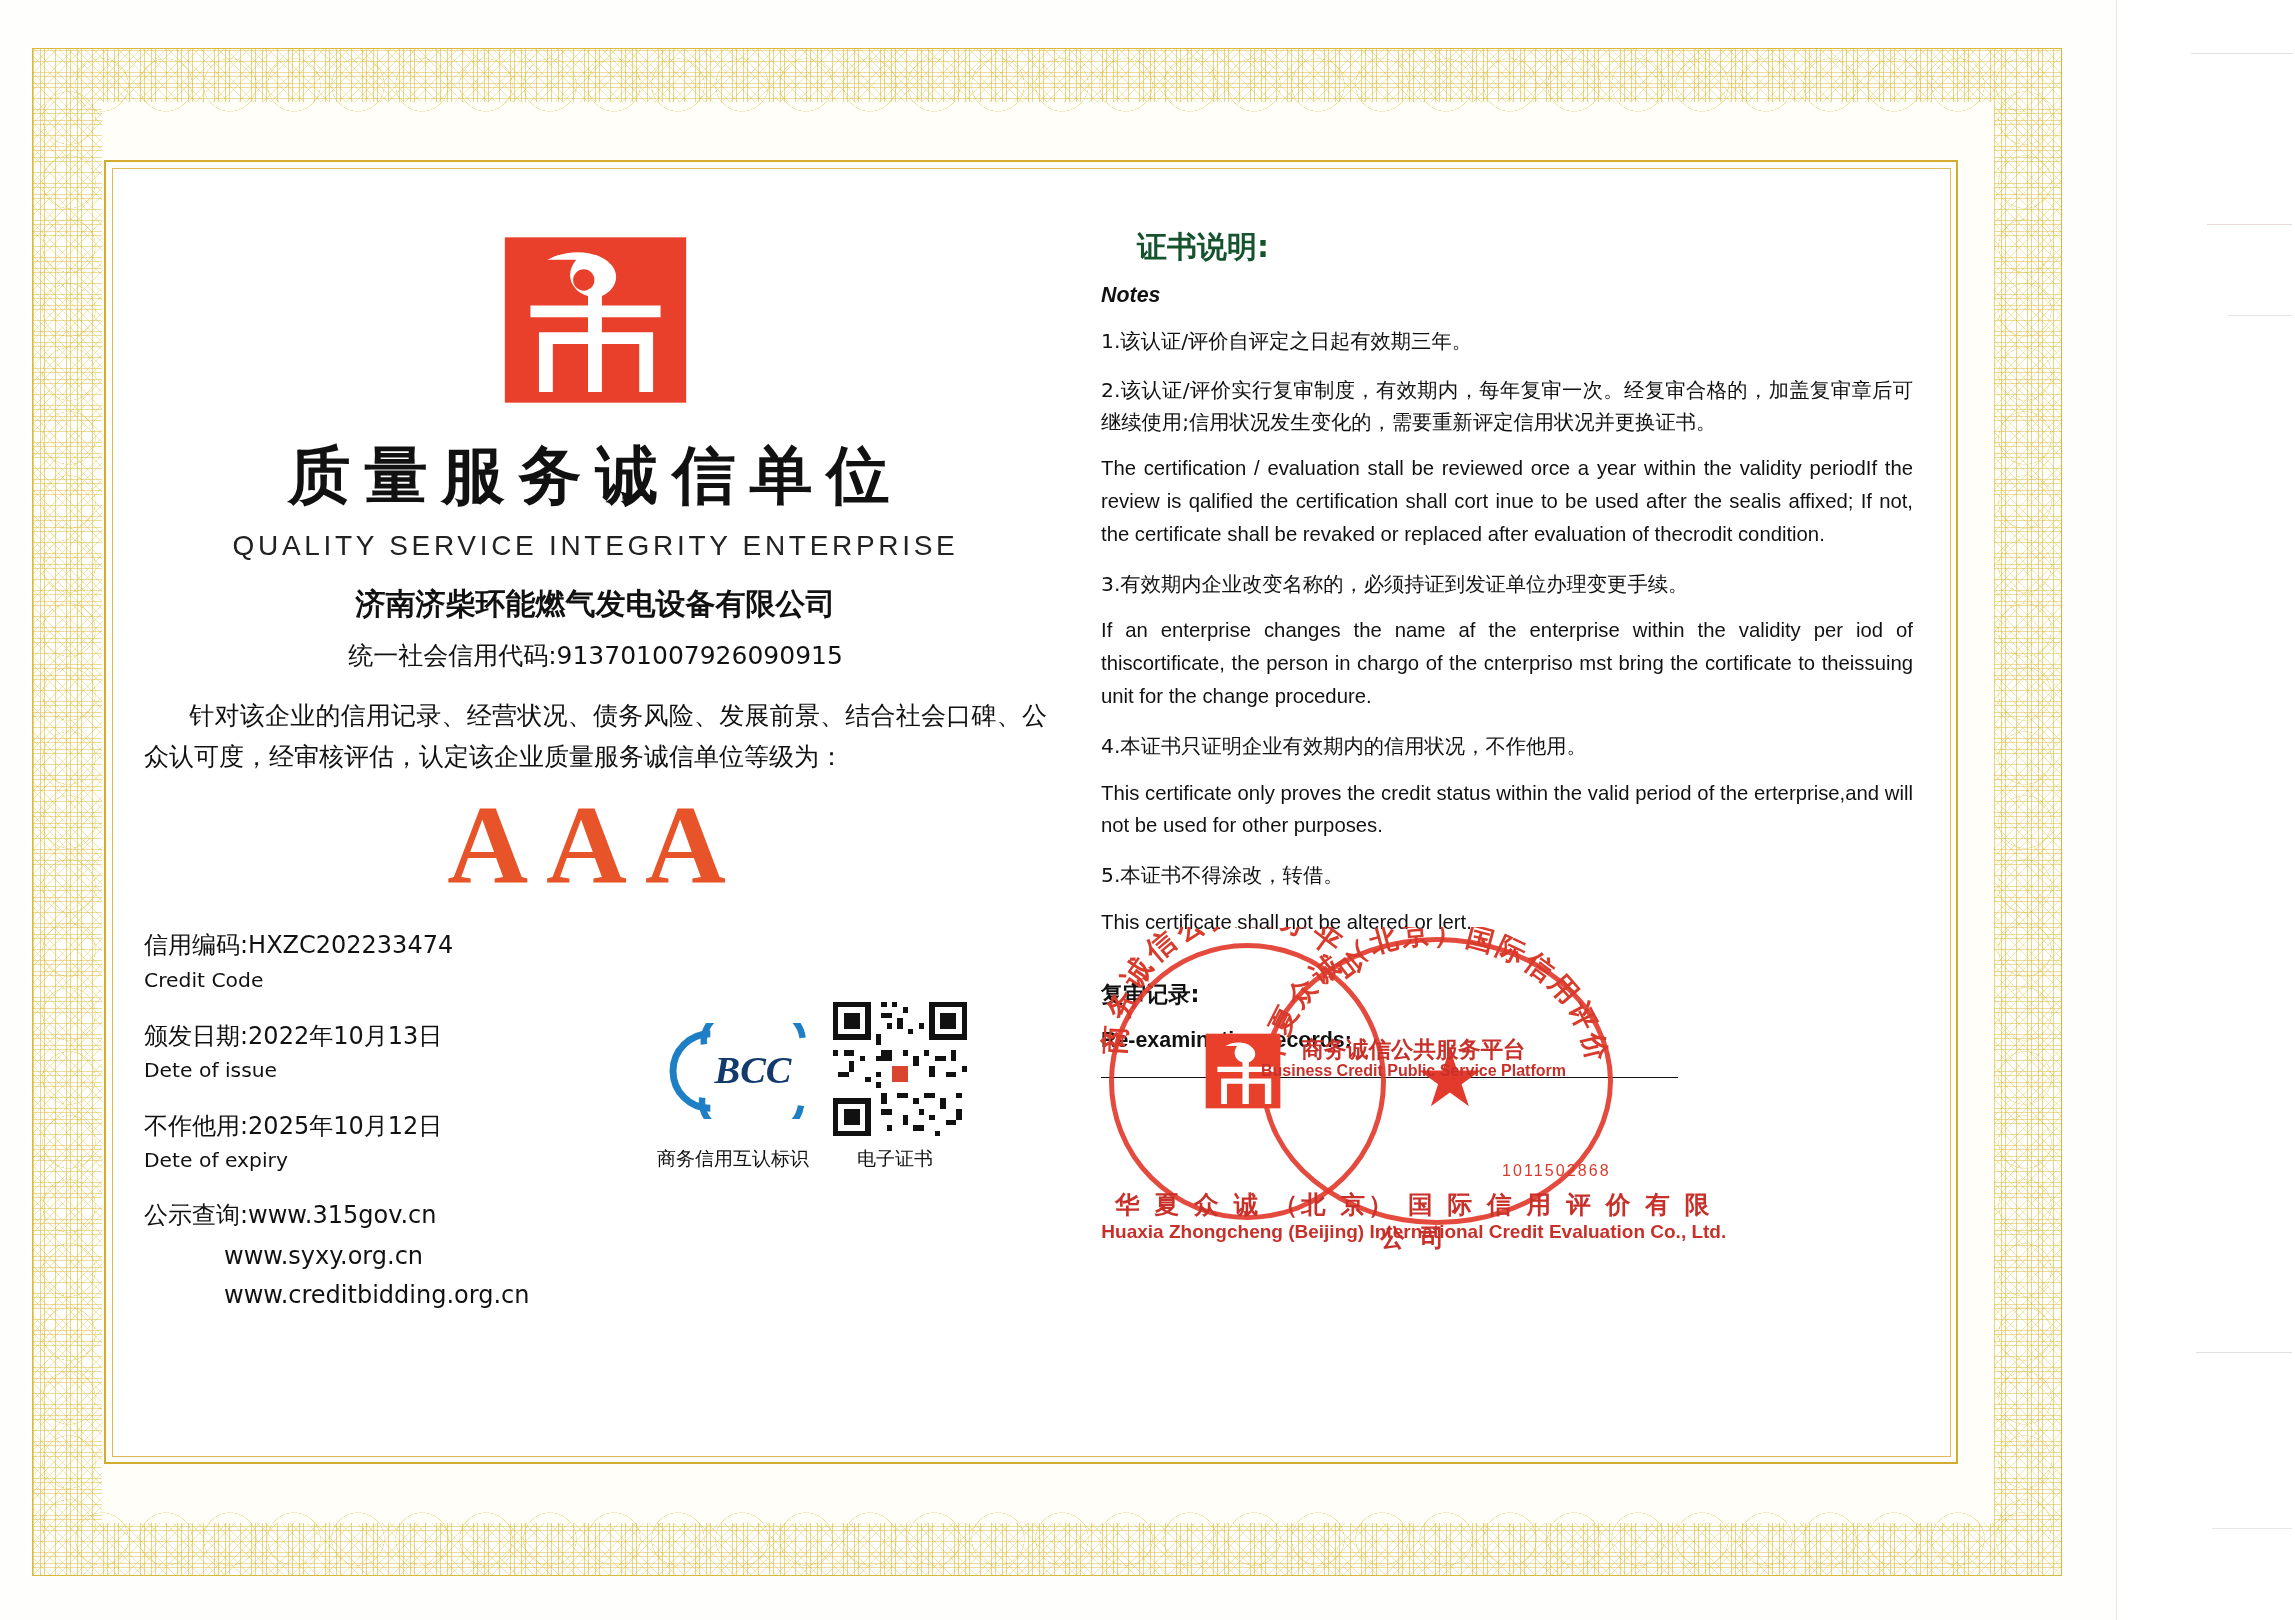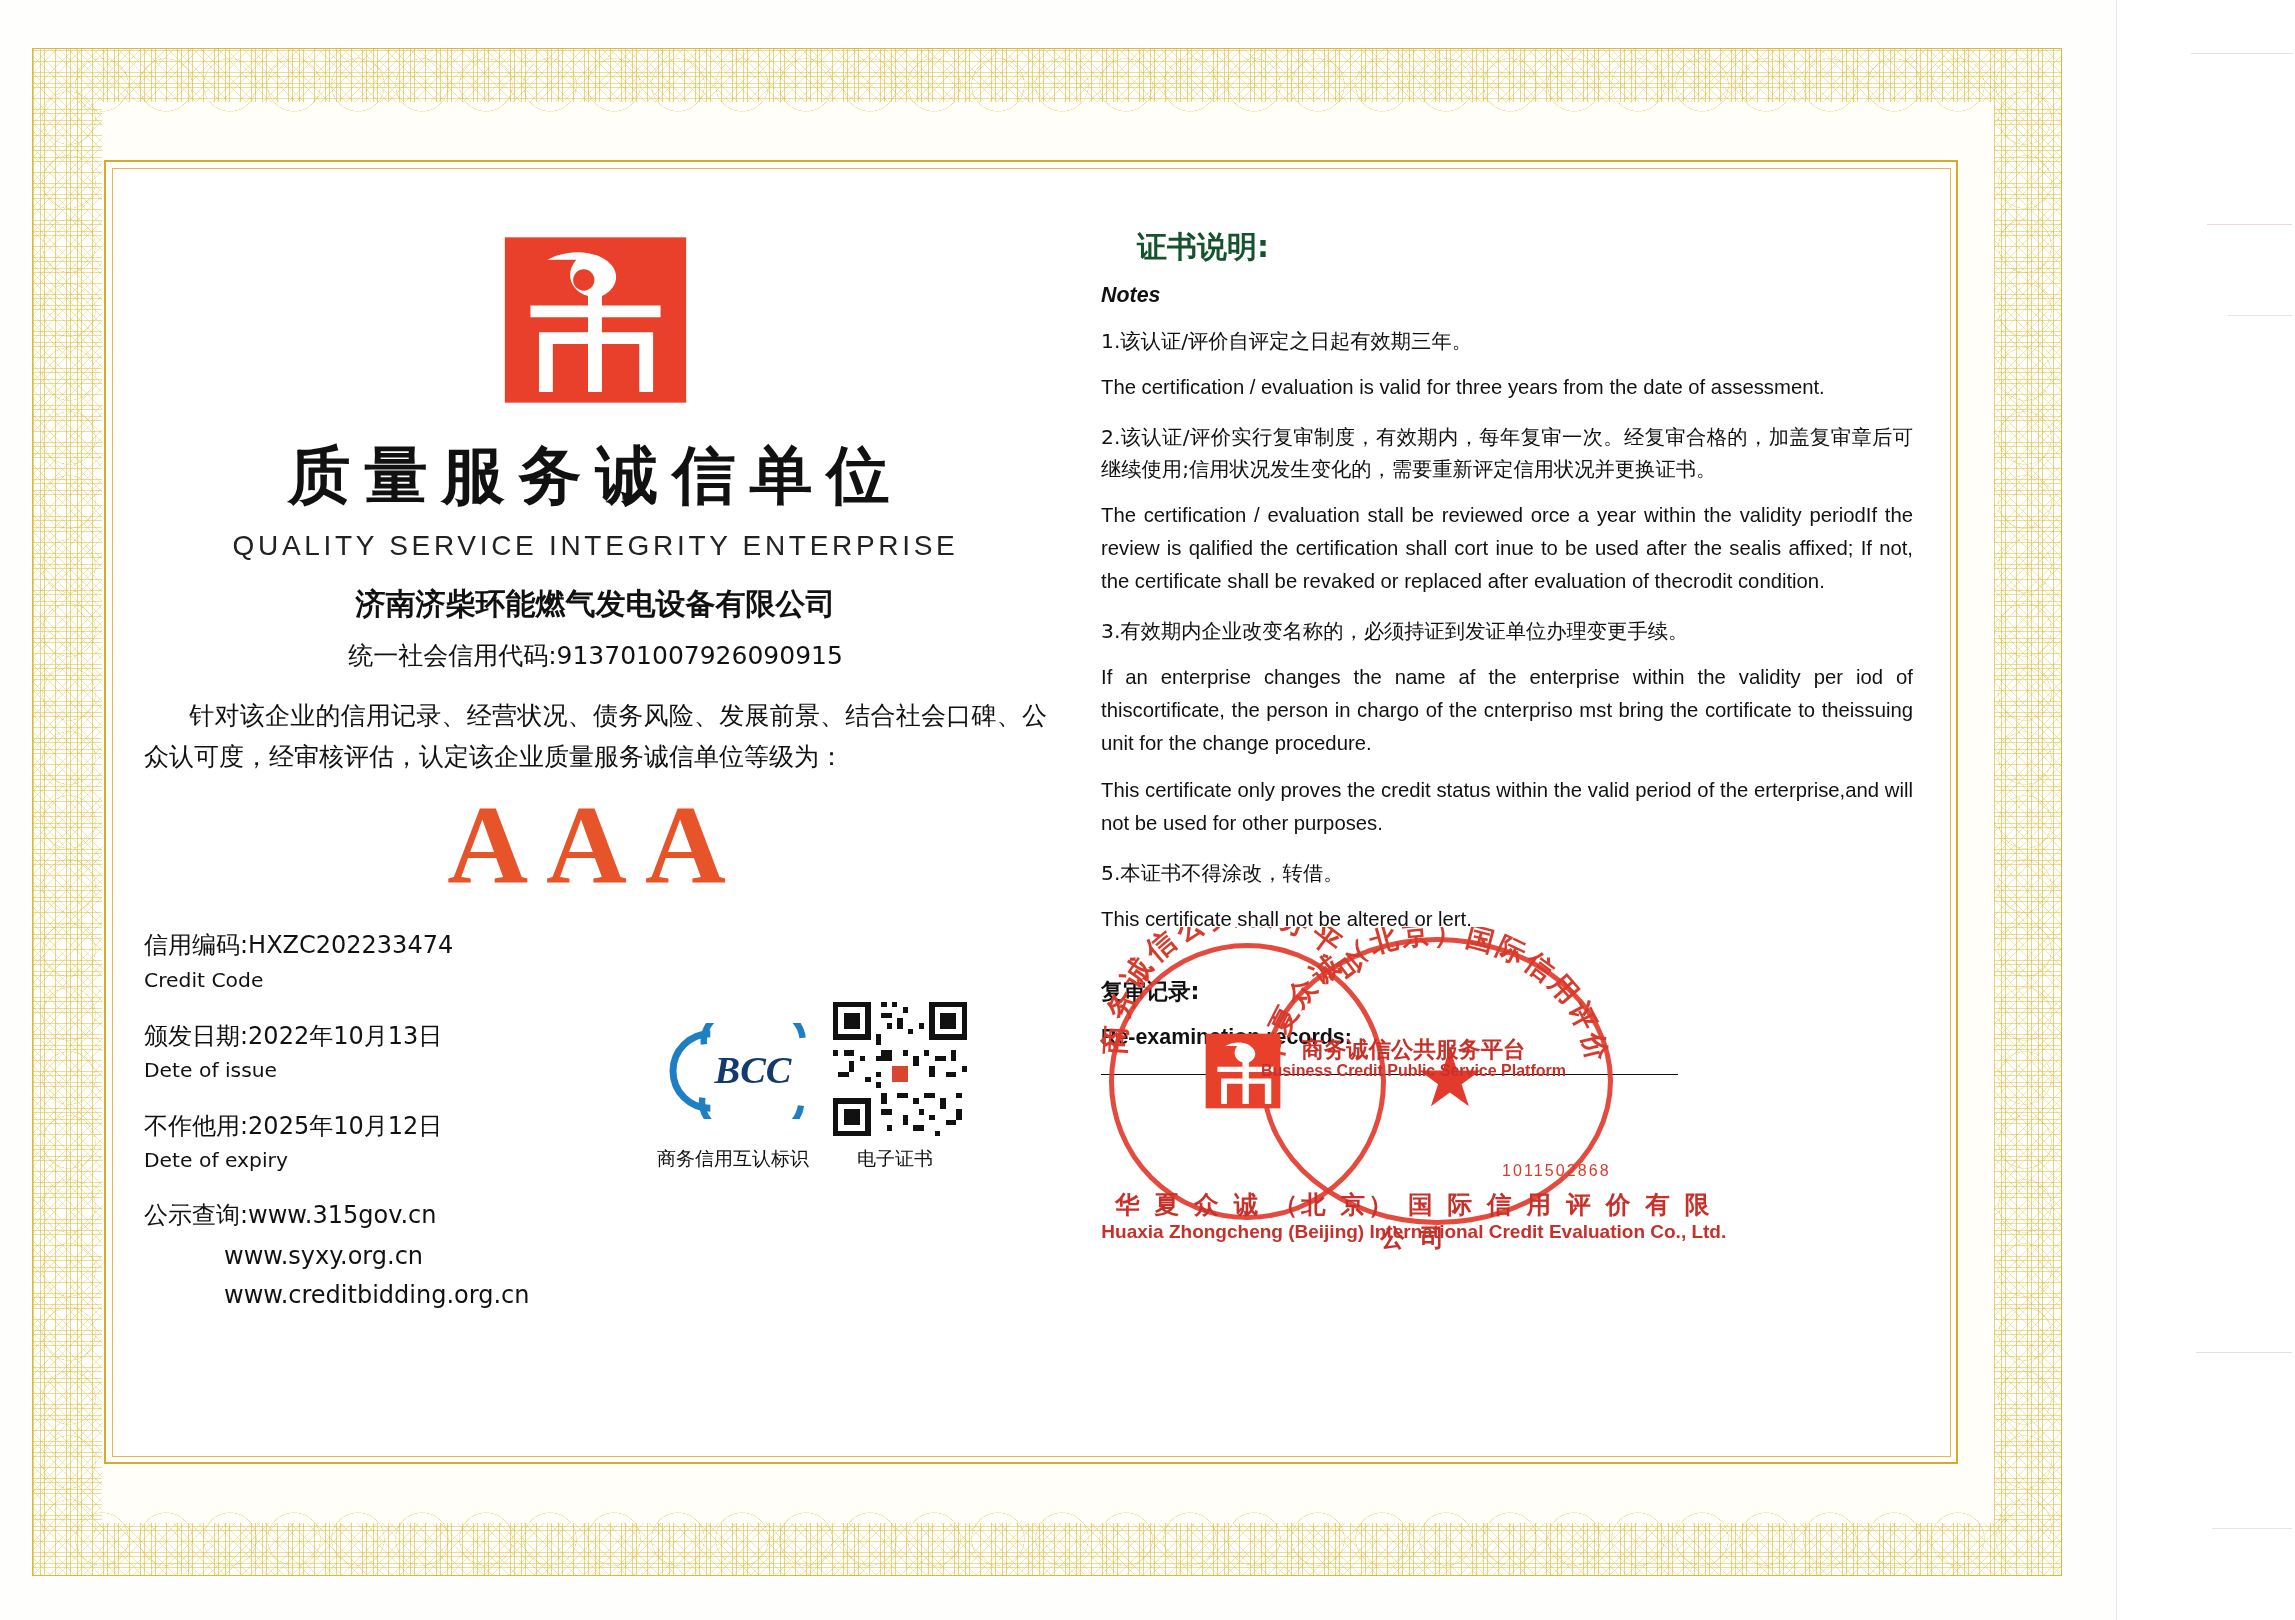--- a/index.html
+++ b/index.html
@@ -305,28 +305,28 @@
         <span class="c1">商务信用互认标识</span>
         <span class="c2">电子证书</span>
       </div>
     </div>
 
     <div class="right-col">
       <div class="notes-title-cn">证书说明:</div>
       <div class="notes-title-en">Notes</div>
 
       <div class="note-cn">1.该认证/评价自评定之日起有效期三年。</div>
-      <div class="note-en">The certification / evaluation is valid for three years from the date of assessment.</div>
 
       <div class="note-cn">2.该认证/评价实行复审制度，有效期内，每年复审一次。经复审合格的，加盖复审章后可继续使用;信用状况发生变化的，需要重新评定信用状况并更换证书。</div>
       <div class="note-en">The certification / evaluation stall be reviewed orce a year within the validity periodIf the review is qalified the certification shall cort inue to be used after the sealis affixed; If not, the certificate shall be revaked or replaced after evaluation of thecrodit condition.</div>
 
       <div class="note-cn">3.有效期内企业改变名称的，必须持证到发证单位办理变更手续。</div>
       <div class="note-en">If an enterprise changes the name af the enterprise within the validity per iod of thiscortificate, the person in chargo of the cnterpriso mst bring the cortificate to theissuing unit for the change procedure.</div>
 
+      <div class="note-cn">4.本证书只证明企业有效期内的信用状况，不作他用。</div>
       <div class="note-en">This certificate only proves the credit status within the valid period of the erterprise,and will not be used for other purposes.</div>
 
       <div class="note-cn">5.本证书不得涂改，转借。</div>
       <div class="note-en">This certificate shall not be altered or lert.</div>
 
       <div class="reexam">
         <div class="cn">复审记录:</div>
         <div class="en"><span>Re-examination records:</span><span class="line"></span></div>
       </div>
     </div>

